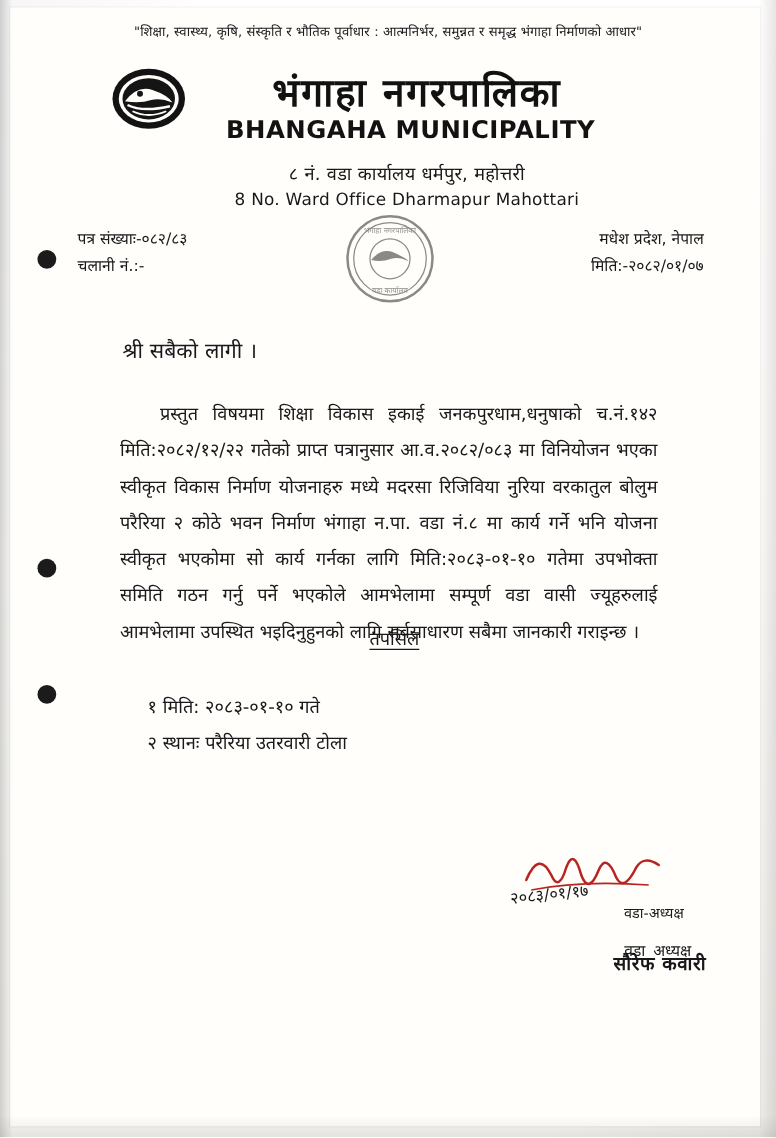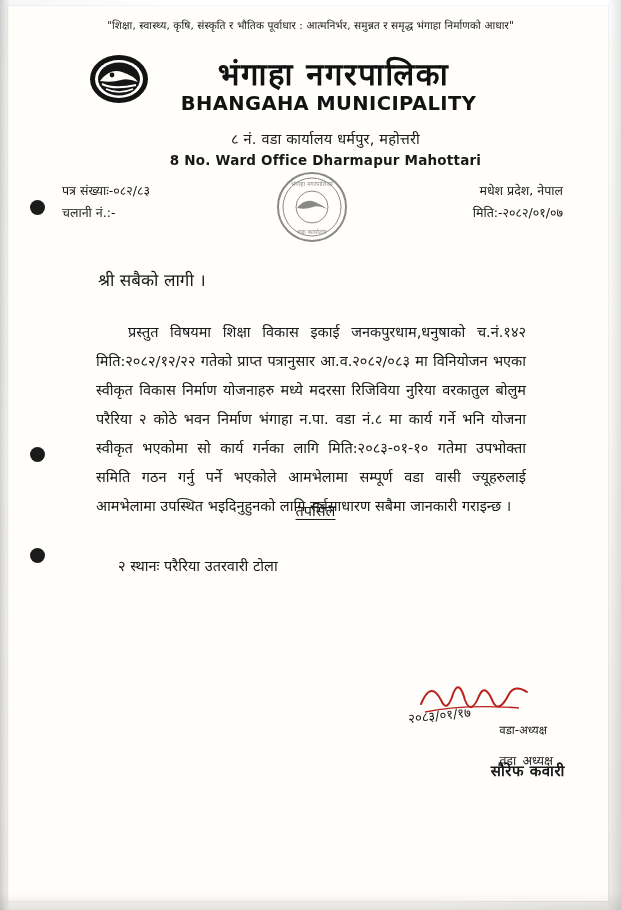--- a/index.html
+++ b/index.html
@@ -93,21 +93,21 @@
     font-size: 14.5px;
     letter-spacing: 0.2px;
     padding-left: 30px;
   }
   .en-office {
     position: absolute;
     left: 0; right: 0;
     top: 152px;
     text-align: center;
     font-size: 13.5px;
-    font-weight: 700;
+    font-weight: 400;
     letter-spacing: 0.2px;
     padding-left: 30px;
   }
 
   .ref-left-1 {
     position: absolute;
     left: 62px;
     top: 182px;
     font-size: 12.5px;
   }
@@ -306,20 +306,21 @@
       </svg>
     </div>
 
     <div class="salutation">श्री सबैको लागी  ।</div>
 
     <div class="body-para"><span class="indent"></span><span>प्रस्तुत विषयमा शिक्षा विकास इकाई जनकपुरधाम,धनुषाको च.नं.१४२ मिति:२०८२/१२/२२ गतेको प्राप्त पत्रानुसार आ.व.२०८२/०८३ मा विनियोजन भएका स्वीकृत विकास निर्माण योजनाहरु मध्ये मदरसा रिजिविया नुरिया वरकातुल बोलुम परैरिया २ कोठे भवन निर्माण भंगाहा न.पा. वडा नं.८ मा कार्य गर्ने भनि योजना स्वीकृत भएकोमा सो कार्य गर्नका लागि मिति:२०८३-०१-१० गतेमा उपभोक्ता समिति गठन गर्नु पर्ने भएकोले आमभेलामा सम्पूर्ण वडा वासी ज्यूहरुलाई आमभेलामा उपस्थित भइदिनुहुनको लागि सर्वसाधारण सबैमा जानकारी गराइन्छ ।</span></div>
 
     <div class="tapasil-head">तपसिल</div>
 
     <div class="tapasil-list">
+      <div>१ मिति: २०८३-०१-१० गते</div>
       <div>२ स्थानः परैरिया उतरवारी टोला</div>
     </div>
 
     <div class="signature">
       <svg width="120" height="48" viewBox="0 0 120 48">
         <path d="M6 30 Q16 6 26 26 Q32 40 38 20 Q44 4 50 26 Q56 42 64 22 Q70 8 78 28 Q84 40 94 20 Q100 10 112 18" stroke="#b9231f" stroke-width="2" fill="none" stroke-linecap="round"></path>
         <path d="M10 38 Q50 30 104 34" stroke="#b9231f" stroke-width="1.4" fill="none"></path>
       </svg>
     </div>
 

